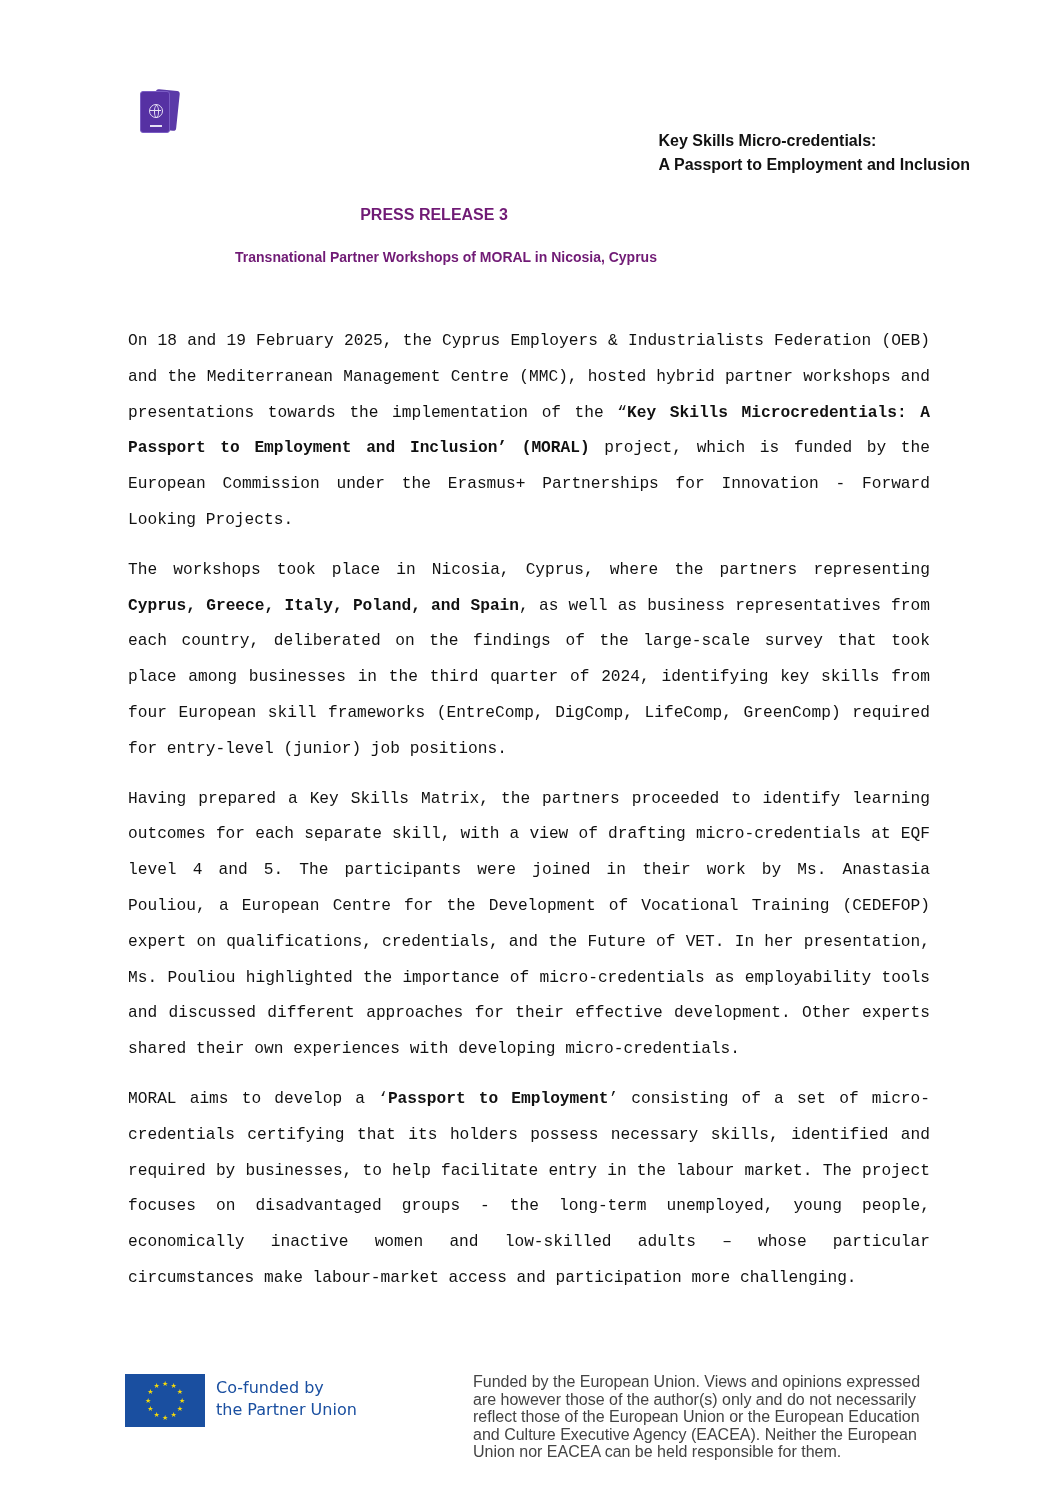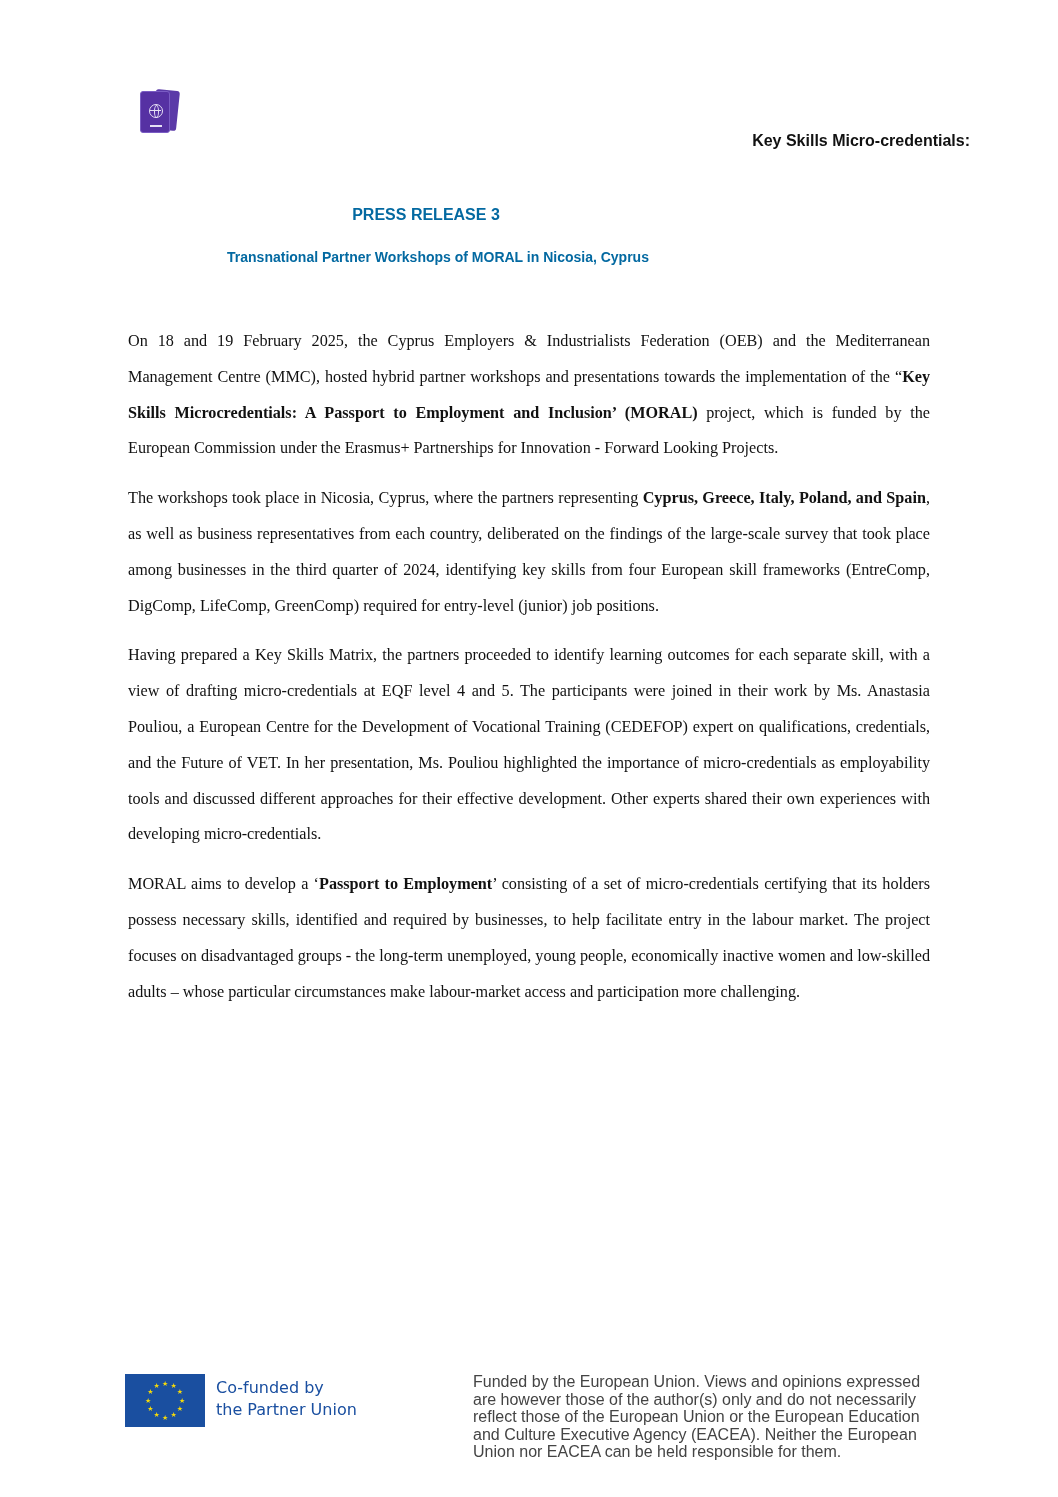--- a/index.html
+++ b/index.html
@@ -20,26 +20,26 @@
   .l-m { color: #7a3c9e; }
   .l-o { color: #b84a8f; }
   .l-r { color: #6f8fd6; }
   .l-a { color: #6cc4c4; }
   .l-l { color: #7dbb4d; }
 
   
   .header-right { position: absolute; right: 88px; top: 86px; text-align: left; font-family: "Liberation Sans", sans-serif; font-weight: bold; font-size: 16px; line-height: 24px; color: #111; margin-top: 43px; }
 
   
-  .title { position: absolute; left: 0; width: 852px; text-align: center; font-family: "Liberation Sans", sans-serif; font-weight: bold; color: #0369a1; }
+  .title { position: absolute; left: 8px; width: 852px; text-align: center; font-family: "Liberation Sans", sans-serif; font-weight: bold; color: #701a75; }
   .title-main { top: 206px; font-size: 16px; }
   .title-sub { top: 249px; font-size: 14px; padding-left: 12px; }
 
   
-  .body { position: absolute; left: 128px; top: 324px; width: 802px; font-family: Liberation Serif, serif; font-size: 16.2px; line-height: 35.8px; color: #111; text-align: justify; }
+  .body { position: absolute; left: 128px; top: 324px; width: 802px; font-family: Liberation Mono, monospace; font-size: 16.2px; line-height: 35.8px; color: #111; text-align: justify; }
   .body p { margin: 0 0 14px 0; }
   .body b { font-weight: bold; }
 
   
   .eu-flag { position: absolute; left: 125px; top: 1374px; width: 80px; height: 53px; background: #1a4fa0; }
   .eu-star { position: absolute; width: 6px; height: 6px; color: #f5d90a; font-size: 7px; line-height: 6px; text-align: center; font-family: "DejaVu Sans", sans-serif; }
   .eu-text { position: absolute; left: 216px; top: 1377px; font-family: "DejaVu Sans", sans-serif; font-weight: normal; font-size: 16px; line-height: 22px; color: #1a4fa0; }
   .disclaimer { position: absolute; left: 473px; top: 1373px; width: 470px; font-family: "Liberation Sans", sans-serif; font-size: 16px; line-height: 17.5px; color: #444; }
 </style>
 </head>
@@ -52,20 +52,21 @@
       <div class="passport-back"></div>
       <div class="passport-front">
         <div class="passport-globe"></div>
         <div class="passport-line"></div>
       </div>
     </div>
   </div>
 
   <div class="header-right">
     <div>Key Skills Micro-credentials:</div>
+    <div>A Passport to Employment and Inclusion</div>
   </div>
 
   <div class="title title-main">PRESS RELEASE 3</div>
   <div class="title title-sub">Transnational Partner Workshops of MORAL in Nicosia, Cyprus</div>
 
   <div class="body" id="body">
       <p><span>On 18 and 19 February 2025, the Cyprus Employers &amp; Industrialists Federation (OEB) and the Mediterranean Management Centre (MMC), hosted hybrid partner workshops and presentations towards the implementation of the “</span><b>Key Skills Microcredentials: A Passport to Employment and Inclusion’ (MORAL)</b><span> project, which is funded by the European Commission under the Erasmus+ Partnerships for Innovation - Forward Looking Projects.</span></p>
       <p><span>The workshops took place in Nicosia, Cyprus, where the partners representing </span><b>Cyprus, Greece, Italy, Poland, and Spain</b><span>, as well as business representatives from each country, deliberated on the findings of the large-scale survey that took place among businesses in the third quarter of 2024, identifying key skills from four European skill frameworks (EntreComp, DigComp, LifeComp, GreenComp) required for entry-level (junior) job positions.</span></p>
       <p><span>Having prepared a Key Skills Matrix, the partners proceeded to identify learning outcomes for each separate skill, with a view of drafting micro-credentials at EQF level 4 and 5. The participants were joined in their work by Ms. Anastasia Pouliou, a European Centre for the Development of Vocational Training (CEDEFOP) expert on qualifications, credentials, and the Future of VET. In her presentation, Ms. Pouliou highlighted the importance of micro-credentials as employability tools and discussed different approaches for their effective development. Other experts shared their own experiences with developing micro-credentials.</span></p>
       <p><span>MORAL aims to develop a ‘</span><b>Passport to Employment</b><span>’ consisting of a set of micro-credentials certifying that its holders possess necessary skills, identified and required by businesses, to help facilitate entry in the labour market. The project focuses on disadvantaged groups - the long-term unemployed, young people, economically inactive women and low-skilled adults – whose particular circumstances make labour-market access and participation more challenging.</span></p>

